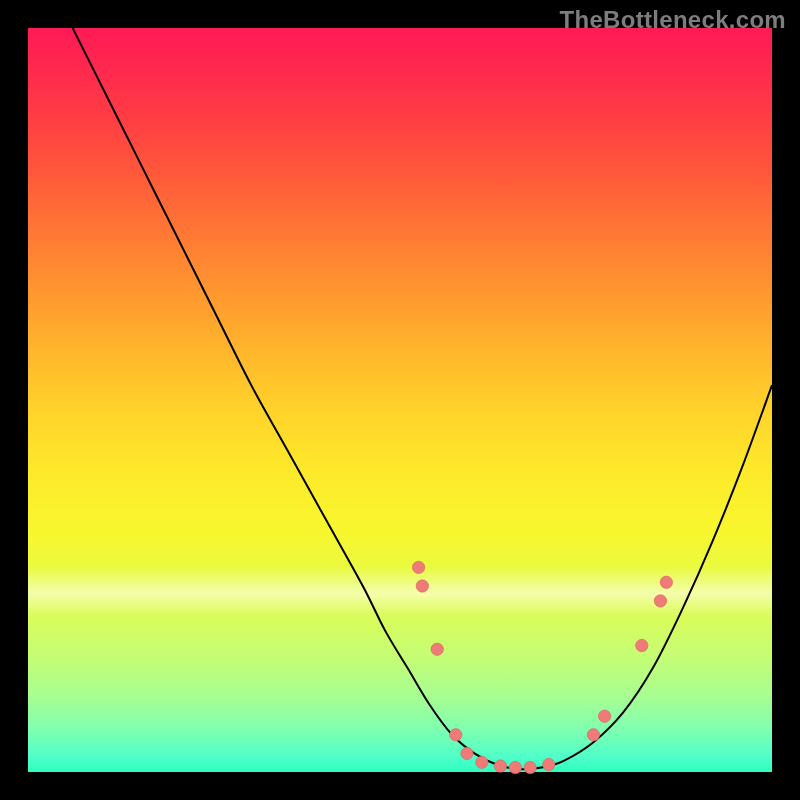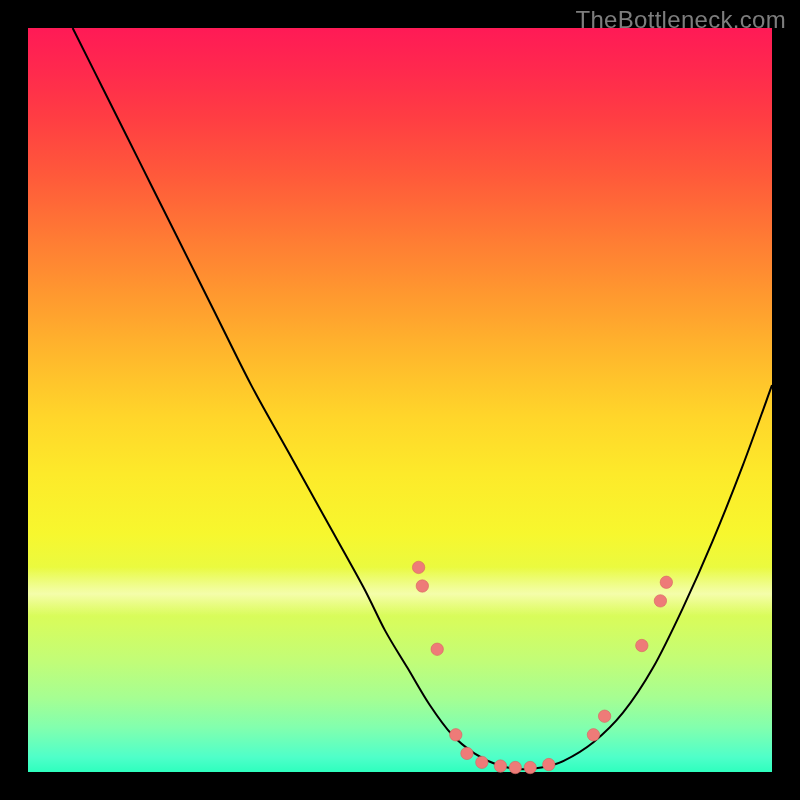--- a/index.html
+++ b/index.html
@@ -16,21 +16,21 @@
     width: 800px;
     height: 800px;
     background: #000;
   }
   .watermark {
     position: absolute;
     top: 6px;
     right: 14px;
     color: #7d7d7d;
     font-size: 24px;
-    font-weight: 400;
+    font-weight: 700;
     letter-spacing: 0.3px;
     z-index: 10;
   }
   .plot {
     position: absolute;
     left: 28px;
     top: 28px;
     width: 744px;
     height: 744px;
   }

